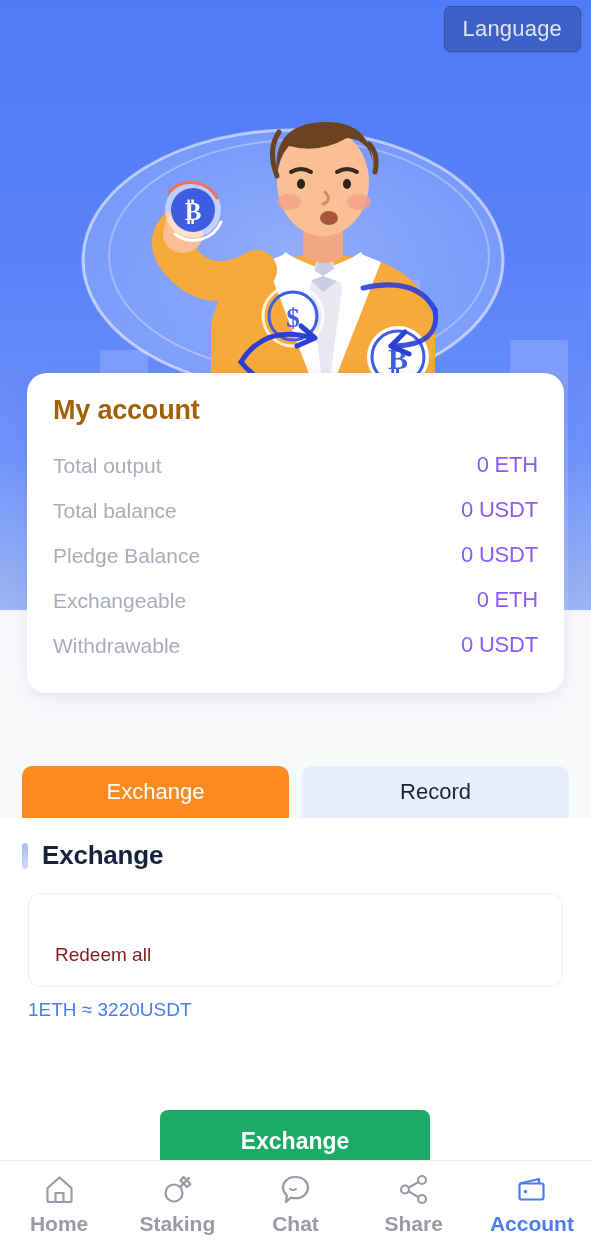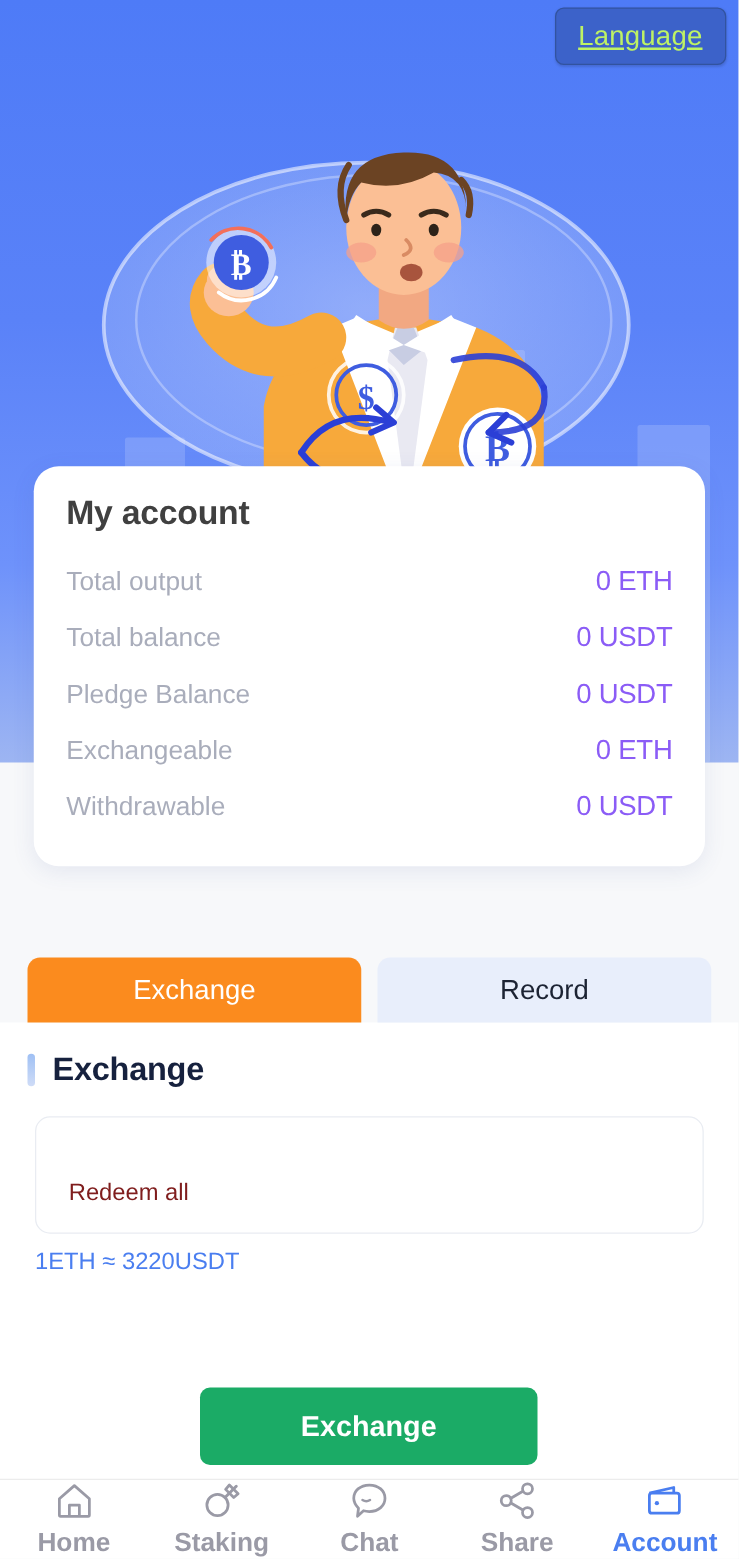--- a/index.html
+++ b/index.html
@@ -39,48 +39,47 @@
     position: absolute;
     left: 50%; top: 110px;
     transform: translateX(-50%);
     width: 470px; height: 300px;
   }
 
   .lang-btn {
     position: absolute;
     top: 6px; right: 10px;
     background: #3c62c9;
-    color: #bef264;
+    color: #e5e5e5;
     border: 1px solid #32539f;
     border-radius: 7px;
     padding: 9px 18px;
     font-size: 22px;
     letter-spacing: .2px;
     box-shadow: 0 1px 2px rgba(0,0,0,.14);
     z-index: 30;
     cursor: pointer;
     font-family: "Liberation Sans", sans-serif;
-    text-decoration: underline;
   }
 
   
   .account-card {
     position: absolute;
     left: 27px; top: 373px;
     width: 537px;
     background: #ffffff;
     border-radius: 20px;
     padding: 22px 26px 26px 26px;
     box-shadow: 0 4px 18px rgba(70,90,160,.10);
     z-index: 10;
   }
   .account-title {
     font-size: 27px;
     font-weight: bold;
-    color: #404040;
+    color: #a16207;
     letter-spacing: -.2px;
     margin-bottom: 16px;
   }
   .acc-row {
     display: flex;
     align-items: flex-end;
     justify-content: space-between;
     padding: 10px 0 9px 0;
   }
   .acc-label {
@@ -218,21 +217,21 @@
     font-weight: bold;
     cursor: pointer;
     font-family: "Liberation Sans", sans-serif;
   }
 
   
   .bottom-nav {
     position: absolute;
     left: 0; bottom: 0;
     width: 591px;
-    height: 64px;
+    height: 87px;
     background: #ffffff;
     border-top: 1px solid #ececec;
     display: flex;
     align-items: center;
     z-index: 40;
   }
   .nav-item {
     flex: 1;
     display: flex;
     flex-direction: column;

